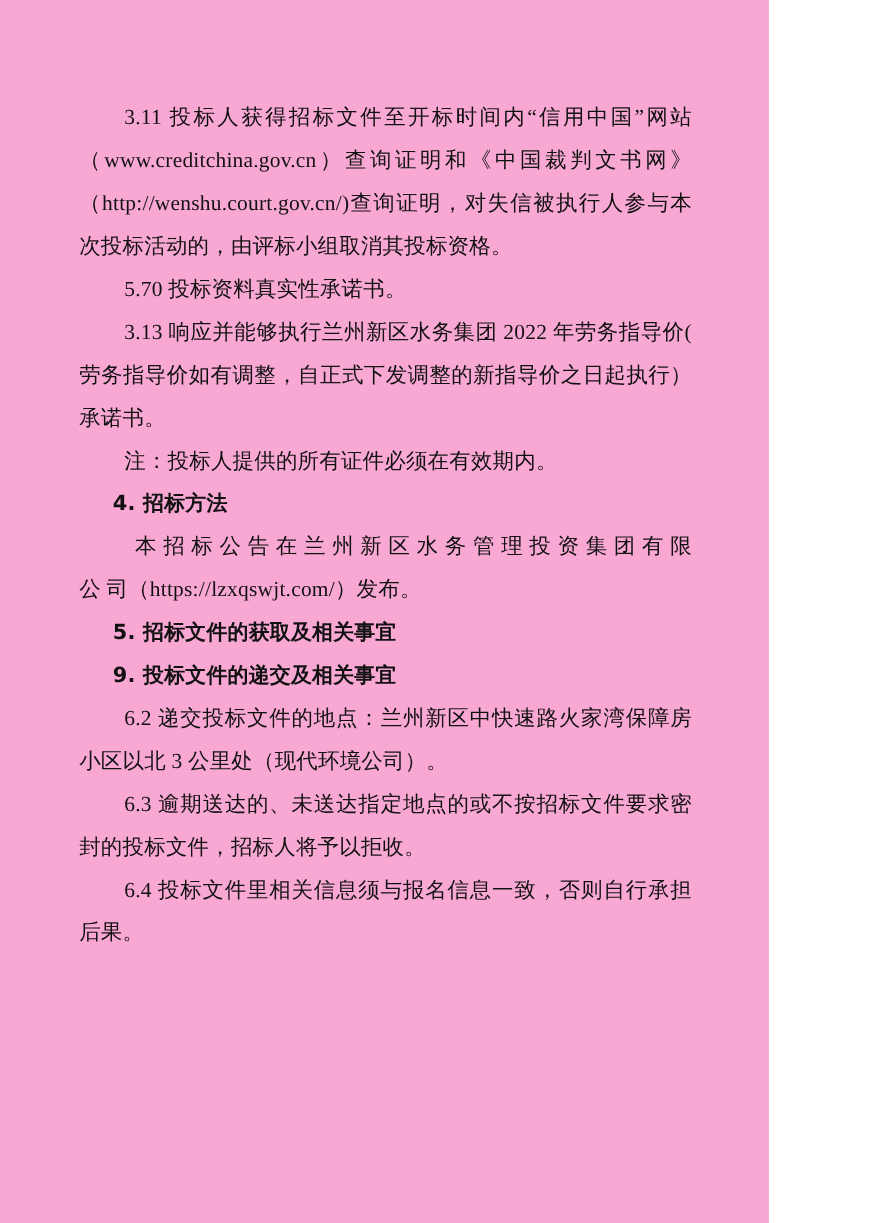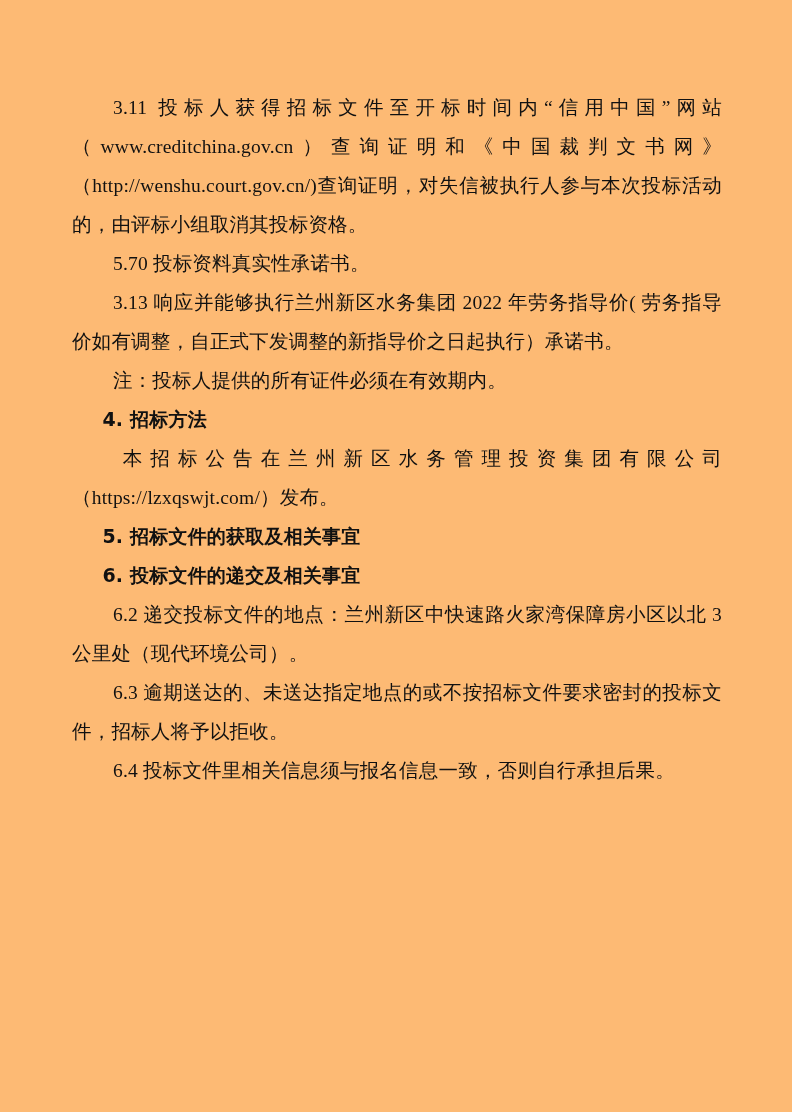--- a/index.html
+++ b/index.html
@@ -9,23 +9,23 @@
   }
   body {
     width: 800px;
     height: 1112px;
     font-family: "Liberation Serif", "DejaVu Serif", serif;
     color: #111111;
     overflow: hidden;
   }
   .page {
     position: relative;
-    width: 792px;
+    width: 699px;
     height: 1112px;
-    background: #fdba74;
+    background: #f9a8d4;
     box-sizing: border-box;
     padding: 88px 70px 40px 72px;
   }
   .doc-body {
     font-size: 19.5px;
     line-height: 39px;
   }
   p.para {
     margin: 0;
     text-align: justify;
@@ -65,21 +65,21 @@
     <p class="para indent2">注：投标人提供的所有证件必须在有效期内。</p>
 
     <p class="para heading">4. 招标方法</p>
 
     <p class="para indent3">本 招 标 公 告 在 兰 州 新 区 水 务 管 理 投 资 集 团 有 限 公 司（https://lzxqswjt.com/）发布。</p>
 
     <p class="para heading">5. 招标文件的获取及相关事宜</p>
 
 
 
-    <p class="para heading">6. 投标文件的递交及相关事宜</p>
+    <p class="para heading">9. 投标文件的递交及相关事宜</p>
 
 
     <p class="para indent2">6.2 递交投标文件的地点：兰州新区中快速路火家湾保障房小区以北 3 公里处（现代环境公司）。</p>
 
     <p class="para indent2">6.3 逾期送达的、未送达指定地点的或不按招标文件要求密封的投标文件，招标人将予以拒收。</p>
 
     <p class="para indent2">6.4 投标文件里相关信息须与报名信息一致，否则自行承担后果。</p>
 
   </div>
 </div>

